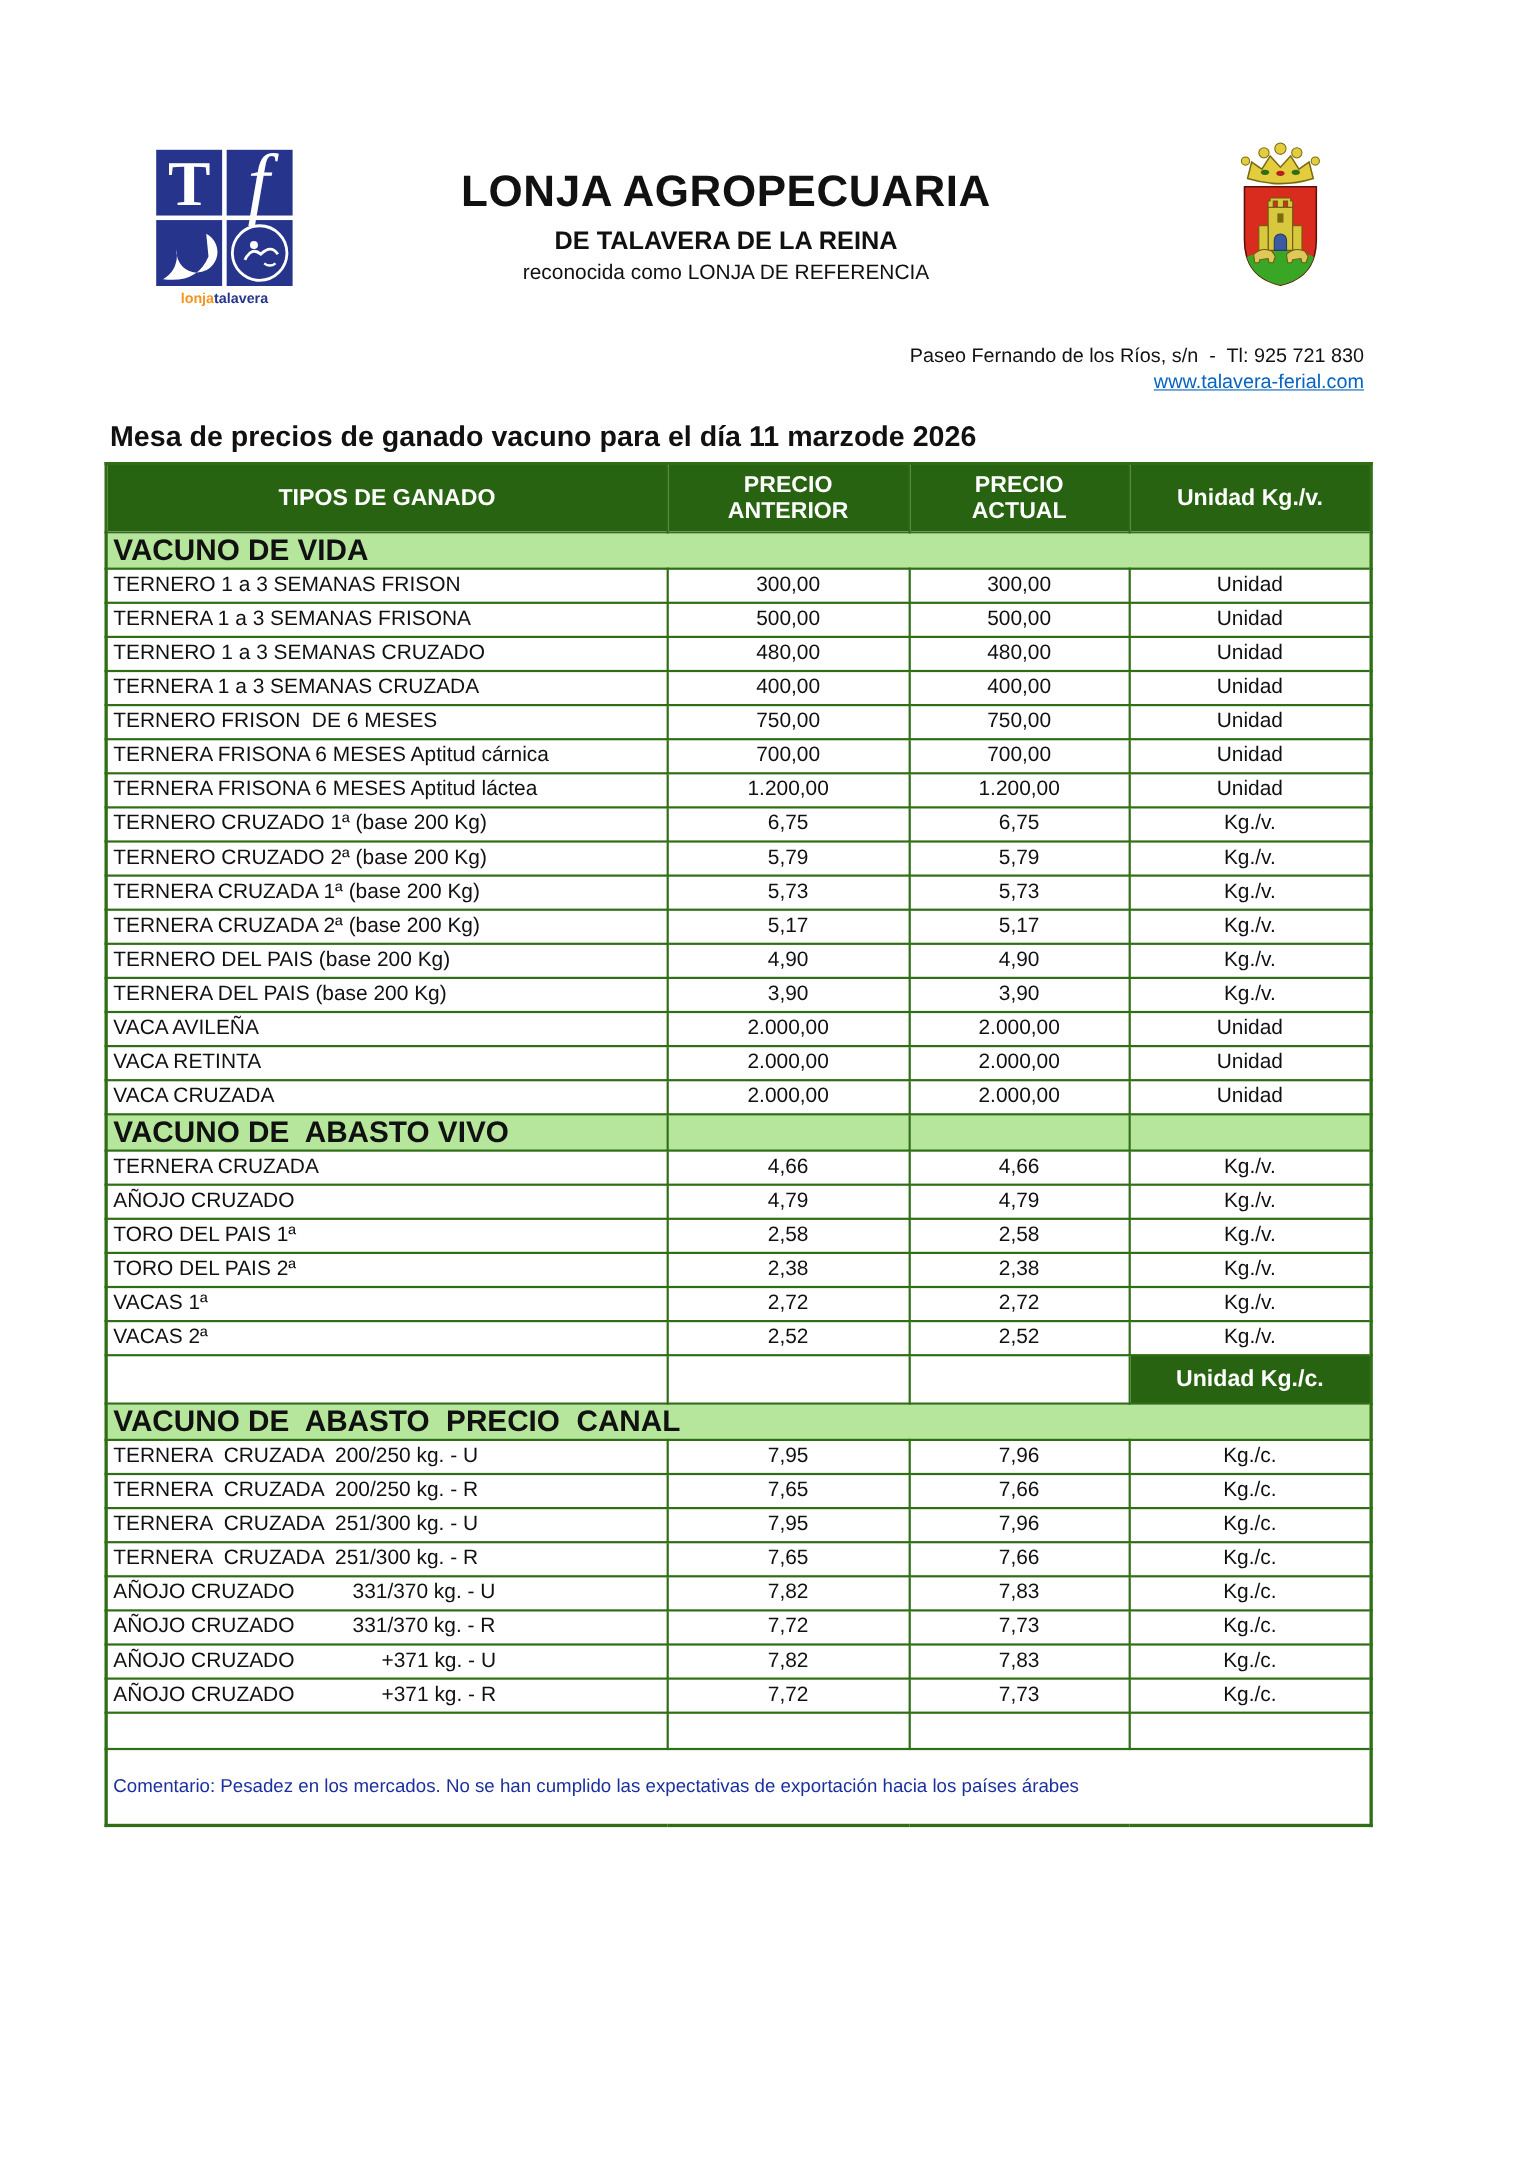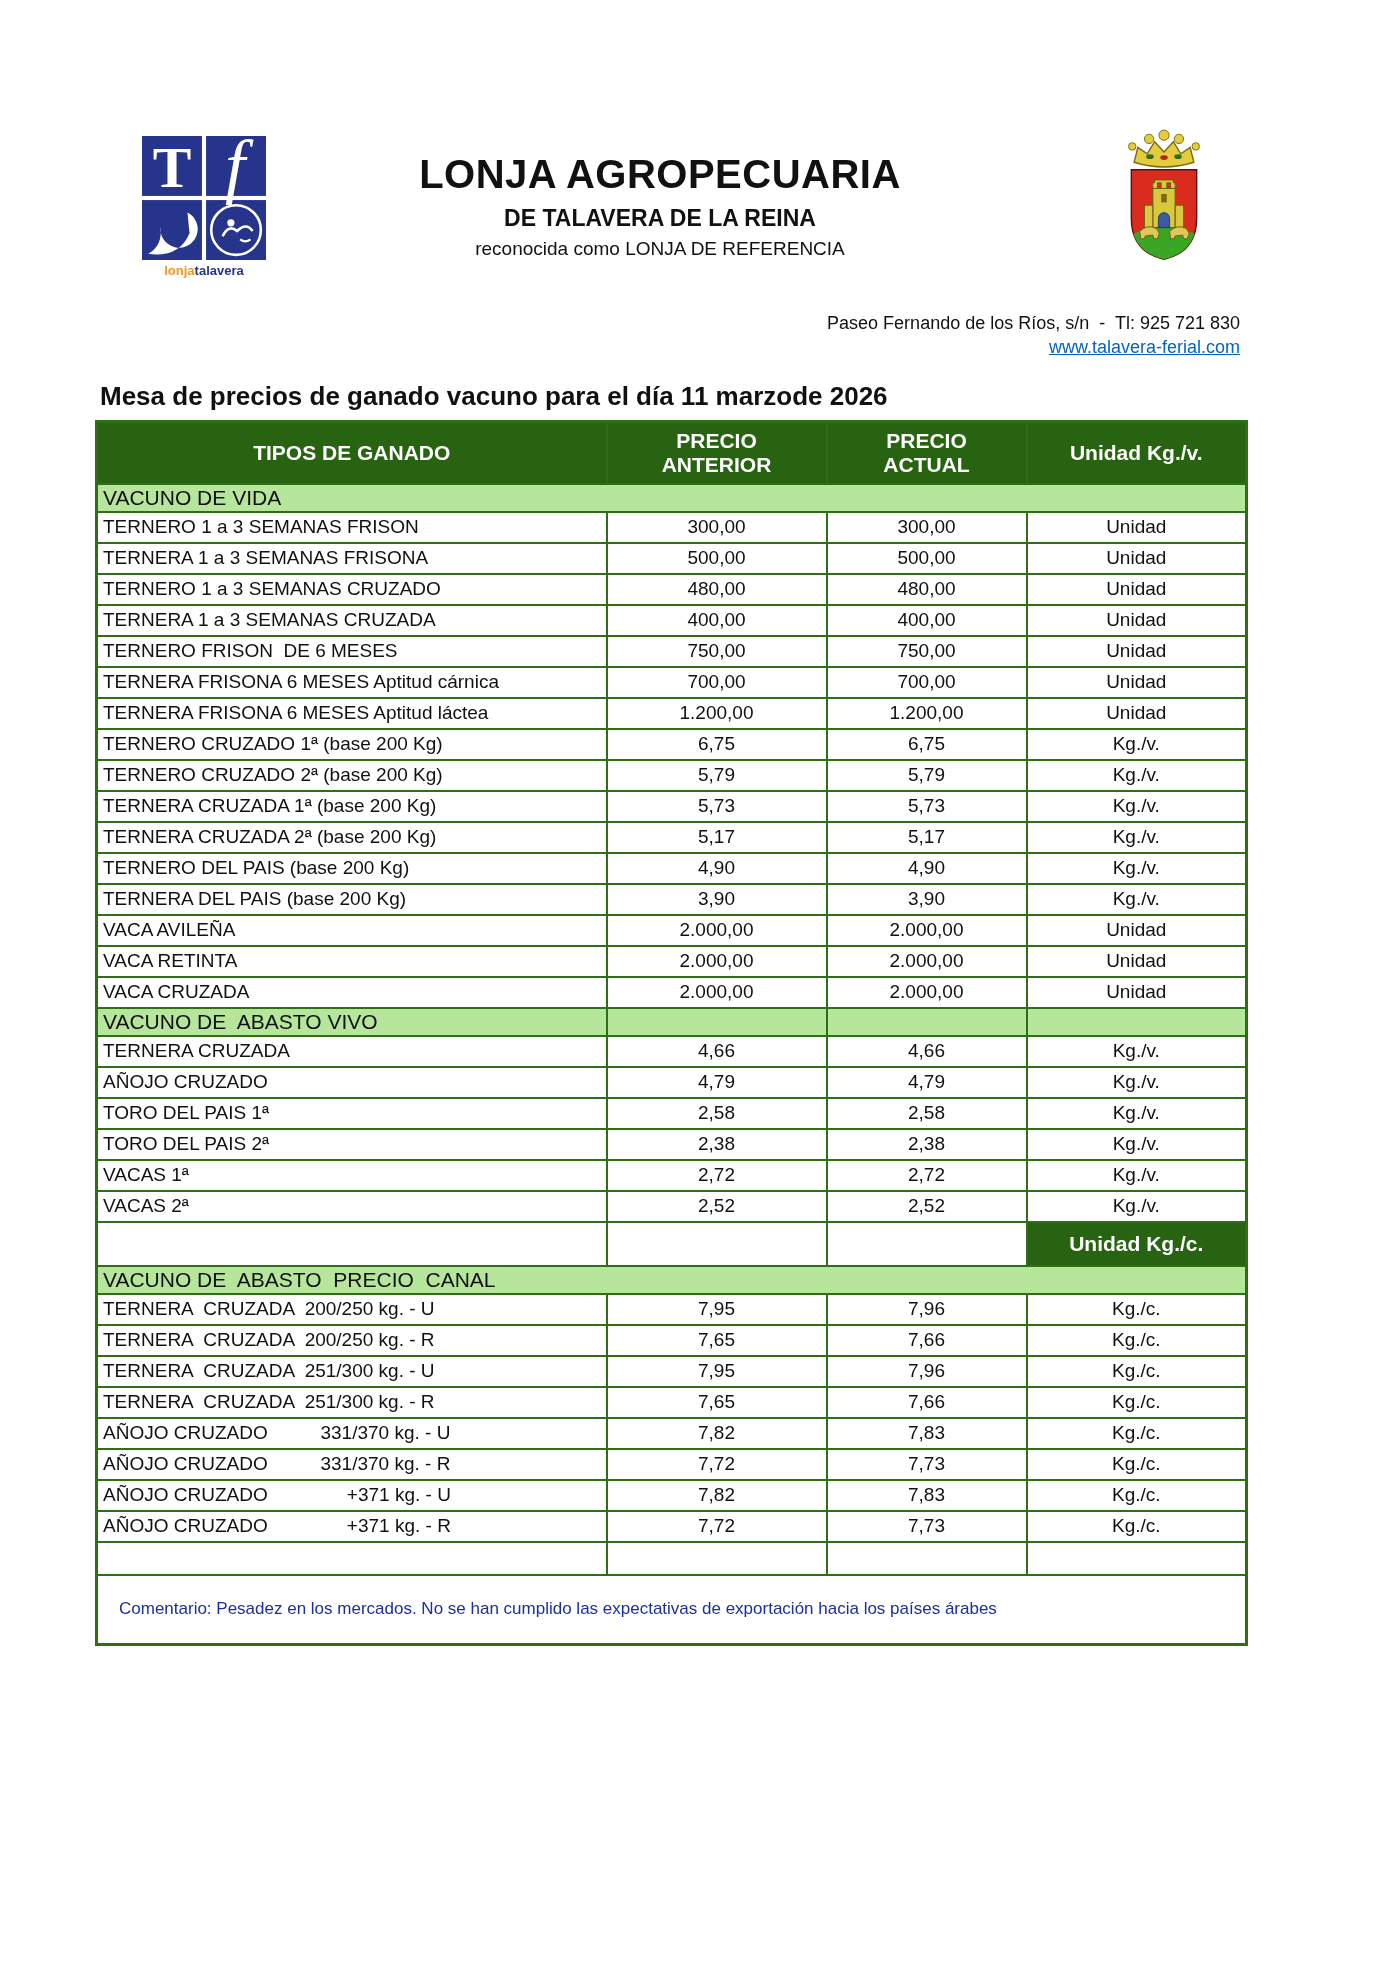--- a/index.html
+++ b/index.html
@@ -36,26 +36,26 @@
   #price-table{position:absolute;left:95px;top:420px;width:1150px;border-collapse:collapse;
                table-layout:fixed;border:3px solid var(--border-green);}
   #price-table th,#price-table td{border:2px solid var(--border-green);overflow:hidden;}
   #price-table th{background:var(--header-green);color:#fff;font-weight:bold;font-size:21px;
                   height:62px;text-align:center;vertical-align:middle;line-height:1.15;padding:0;}
   .th-line{display:block;}
   td{font-size:19px;height:31px;padding:0;vertical-align:middle;background:#fff;}
   td.label{text-align:left;padding-left:5px;white-space:pre;}
   td.num,td.unit{text-align:center;}
   tr.section td{background:var(--light-green);height:28px;}
-  td.section-label{font-weight:normal;font-size:21px;padding-left:5px;white-space:pre;text-align:left;}
+  td.section-label{font-weight:bold;font-size:27px;padding-left:5px;white-space:pre;text-align:left;}
   tr.unit-canal td{height:44px;}
   td.dark-unit{background:var(--header-green);color:#fff;font-weight:bold;font-size:21px;text-align:center;}
   tr.empty td{height:33px;}
   td.comment{height:70px;color:var(--comment-blue);font-size:17px;text-align:left;
-             padding-left:21px;white-space:pre-wrap;}
+             padding-left:5px;white-space:pre-wrap;}
 </style>
 </head>
 <body>
 
 <div id="page">
 
   <div class="logo-block">
     <svg class="logo-svg" viewBox="0 0 120 120">
       <rect x="0" y="0" width="58" height="58" fill="#27348b"></rect>
       <rect x="62" y="0" width="58" height="58" fill="#27348b"></rect>

